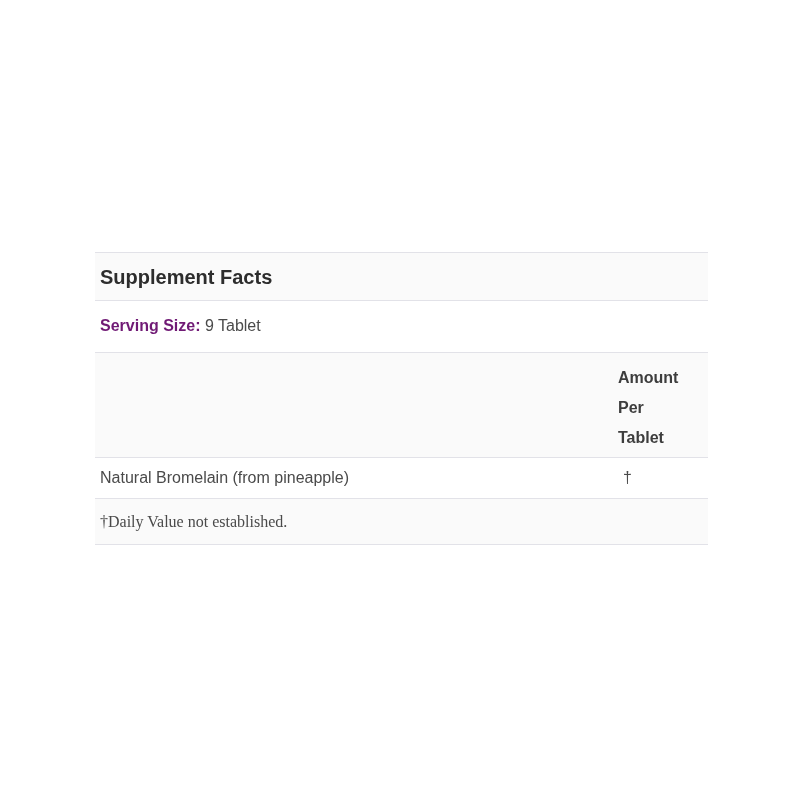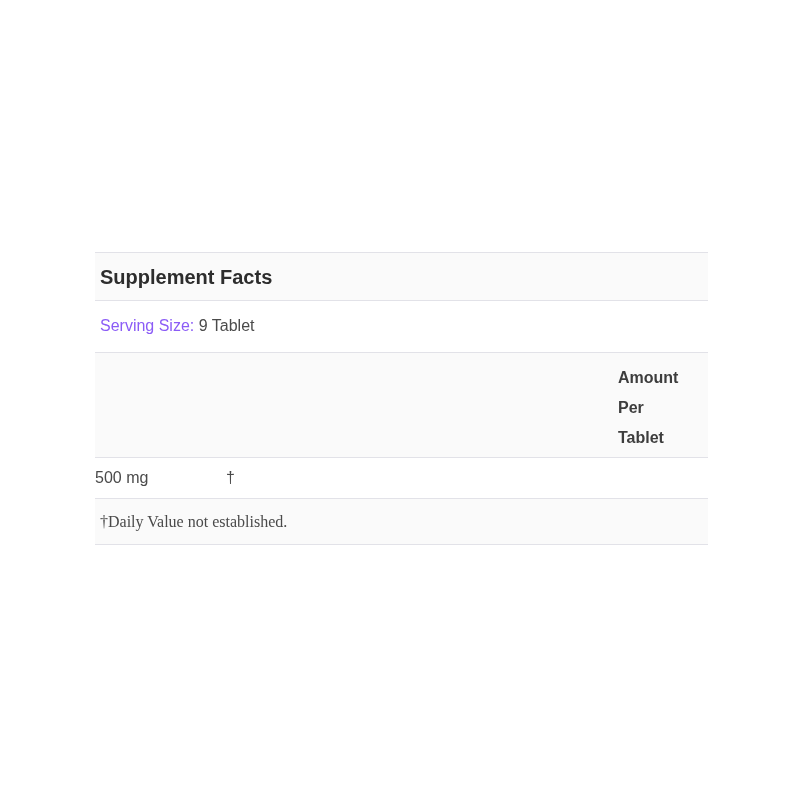--- a/index.html
+++ b/index.html
@@ -34,21 +34,21 @@
     font-size: 20px;
     font-weight: bold;
     color: var(--title-text, #2d2d2d);
     line-height: 24px;
   }
   .row-serving {
     height: 52px;
     padding: 15px 5px 0 5px;
     line-height: 20px;
   }
-  .row-serving .label { font-weight: normal; color: #8b5cf6; }
+  .row-serving .label { font-weight: bold; color: #701a75; }
 
   .cols { display: flex; gap: 41px; }
   .col-name { flex: 1 1 auto; padding-left: 5px; }
   .col-amount { flex: 0 0 90px; width: 90px; }
   .col-amount .cell-inner { width: 70px; }
   .col-dv { flex: 0 0 85px; width: 85px; }
   .col-dv .cell-inner { width: 70px; }
 
   .row-head {
     height: 105px;
@@ -86,23 +86,21 @@
     </div>
 
     <div class="sf-row stripe row-head cols">
       <div class="col-name"></div>
       <div class="col-amount">
         <div class="cell-inner">Amount Per Tablet</div>
       </div>
     </div>
 
     <div class="sf-row row-data cols">
-      <div class="col-amount">
-        <div class="cell-inner">500 mg</div>
-      </div>
+      <div class="col-name">Natural Bromelain (from pineapple)</div>
       <div class="col-dv">
         <div class="cell-inner">†</div>
       </div>
     </div>
 
     <div class="sf-row stripe row-foot">
       <span>†Daily Value not established.</span>
     </div>
 
   </div>

